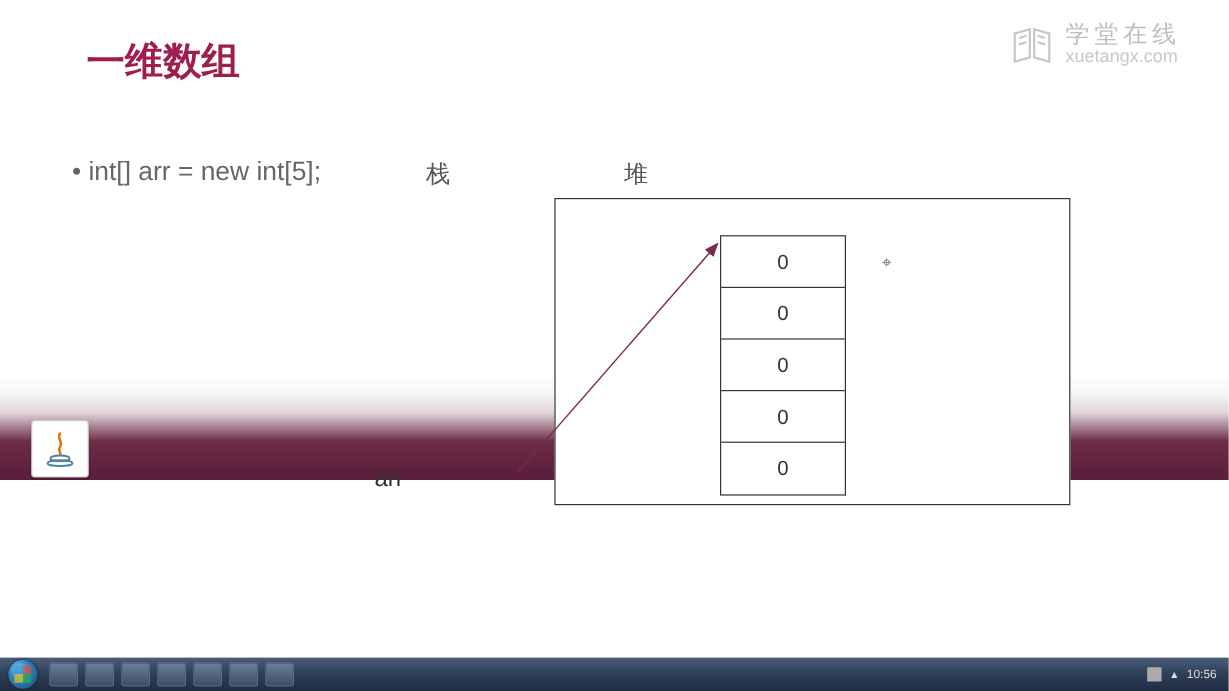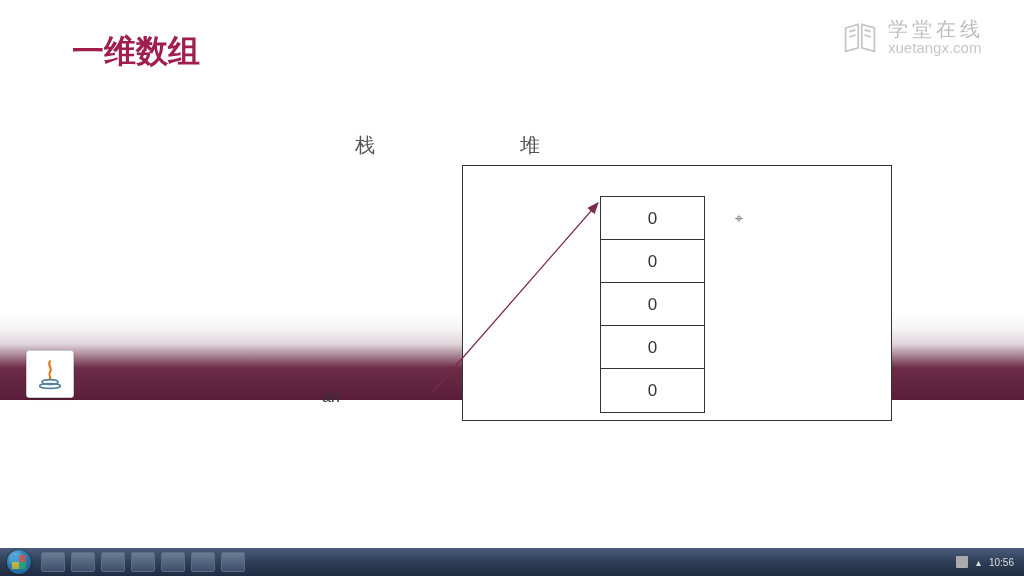--- a/index.html
+++ b/index.html
@@ -11,21 +11,21 @@
 .wm-icon svg{width:100%;height:100%}
 .wm-text{display:flex;flex-direction:column;line-height:1.1}
 .wm-text .cn{font-size:20px;color:#888;letter-spacing:4px}
 .wm-text .en{font-size:15px;color:#999}
 .bullet-wrap{position:absolute;top:130px;left:60px;font-size:22px;color:#666}
 .bullet-dot{margin-right:6px}
 .lbl-stack{position:absolute;top:132px;left:355px;font-size:20px;color:#555}
 .lbl-heap{position:absolute;top:132px;left:520px;font-size:20px;color:#555}
 .stack-box{position:absolute;top:165px;left:340px;width:90px;height:250px;border:1.5px solid #333;background:#fff}
 .stack-cell{position:absolute;bottom:0;left:0;right:0;height:45px;border-top:1.5px solid #333;text-align:center;line-height:45px;font-size:18px;color:#333}
-.lbl-arr{position:absolute;top:388px;left:322px;font-size:16px;color:#333}
+.lbl-arr{position:absolute;top:388px;left:312px;font-size:20px;color:#333}
 .heap-box{position:absolute;top:165px;left:462px;width:430px;height:256px;border:1.5px solid #333;background:#fff}
 .array-box{position:absolute;top:196px;left:600px;width:105px;border:1.5px solid #333;background:#fff}
 .array-cell{height:43px;border-bottom:1.5px solid #333;text-align:center;line-height:43px;font-size:17px;color:#333}
 .array-cell:last-child{border-bottom:none}
 .arrow-svg{position:absolute;top:165px;left:340px;width:360px;height:260px;pointer-events:none}
 .cursor{position:absolute;top:210px;left:735px;font-size:14px;color:#777}
 .java-badge{position:absolute;bottom:2px;left:26px;width:48px;height:48px;background:#fff;border:1px solid #ccc;border-radius:3px;display:flex;align-items:center;justify-content:center;box-shadow:0 1px 2px rgba(0,0,0,.2)}
 .java-badge svg{width:32px;height:32px}
 .taskbar{position:absolute;bottom:0;left:0;width:1024px;height:28px;background:linear-gradient(to bottom,#4a5d7a 0%,#2d3e56 50%,#1f2d42 100%);display:flex;align-items:center}
 .start-btn{width:38px;height:28px;display:flex;align-items:center;justify-content:center}
@@ -54,20 +54,23 @@
             <line x1="25" y1="18" x2="32" y2="20"></line>
           </g>
         </svg>
     </div>
     <div class="wm-text">
       <span class="cn">学堂在线</span>
       <span class="en">xuetangx.com</span>
     </div>
   </div>
 
+  <div class="bullet-wrap">
+    <span class="bullet-dot">•</span><span>int[] arr = new int[5];</span>
+  </div>
 
   <div class="lbl-stack">栈</div>
   <div class="lbl-heap">堆</div>
 
   <div class="lbl-arr">arr</div>
 
   <div class="heap-box"></div>
 
   <div class="array-box">
     <div class="array-cell">0</div>

